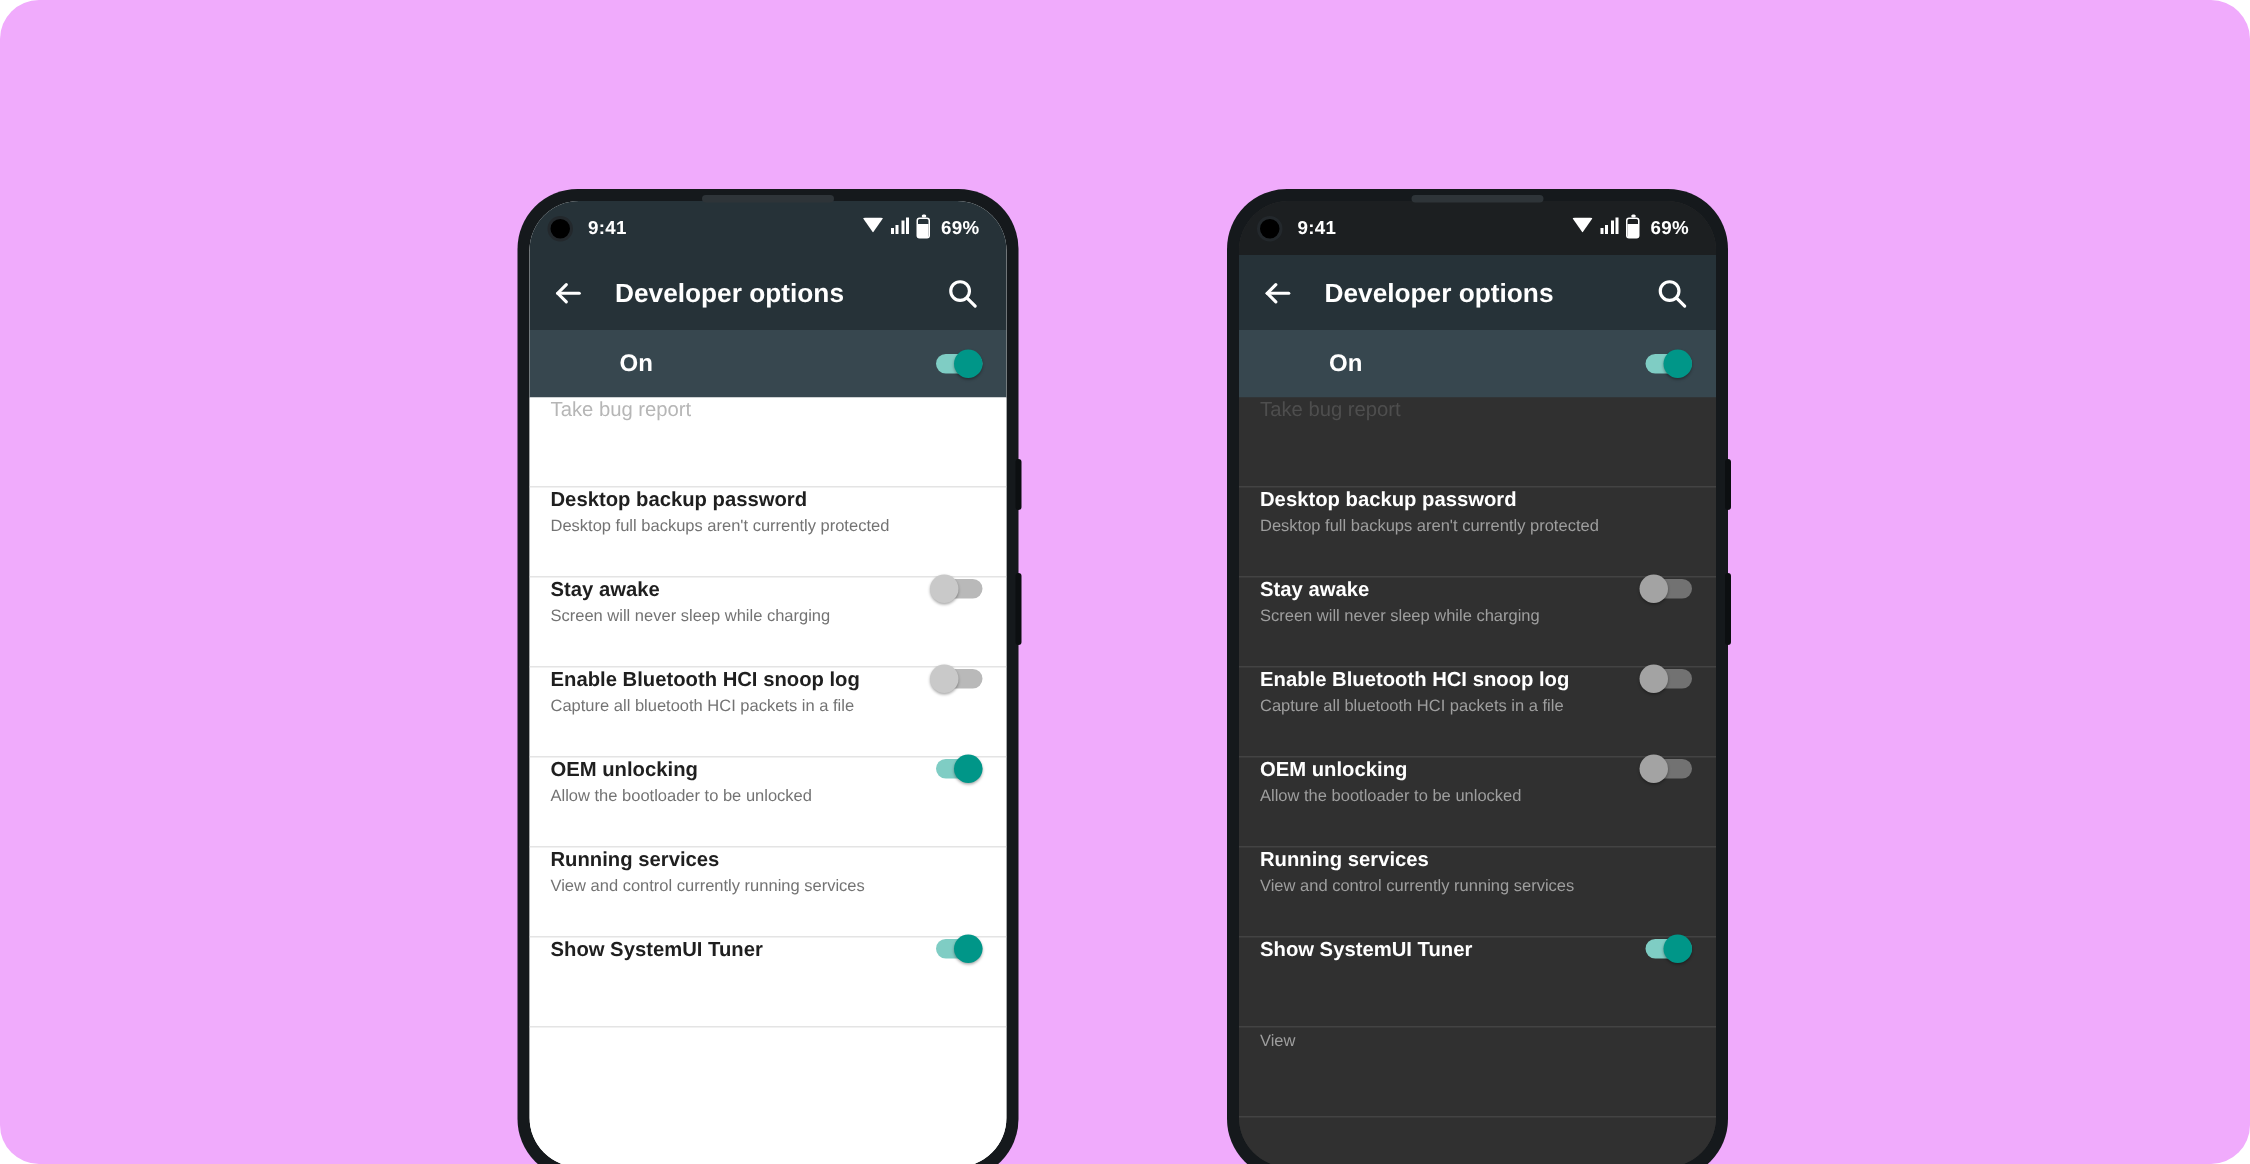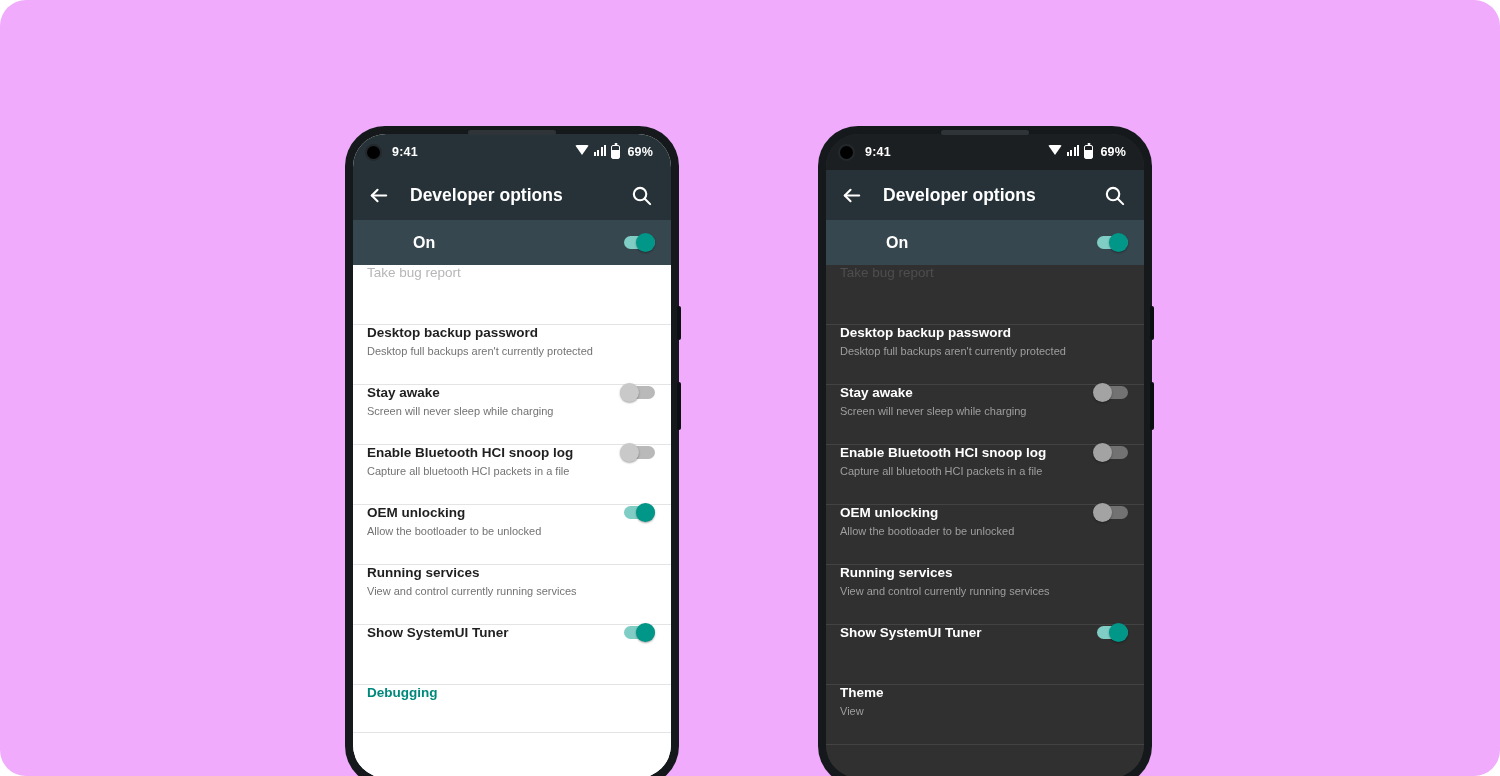--- a/index.html
+++ b/index.html
@@ -331,25 +331,20 @@
           </div>
           <div class="row">
             <div class="row-texts">
               <div class="row-title">Show SystemUI Tuner</div>
             </div>
             <div class="switch on">
               <span class="track"></span>
               <span class="thumb"></span>
             </div>
           </div>
-          <div class="row section-head">
-            <div class="row-texts">
-              <div class="section-title accent-link">Debugging</div>
-            </div>
-          </div>
         </div>
       </div>
     </div>
     <div class="phone theme-dark" style="left: 818px; top: 126px; width: 334px; height: 660px;">
       <div class="speaker"></div>
       <div class="side-btn b1"></div>
       <div class="side-btn b2"></div>
       <div class="screen">
         <div class="statusbar">
           <span class="camera-hole"></span>
@@ -436,20 +431,19 @@
             <div class="row-texts">
               <div class="row-title">Show SystemUI Tuner</div>
             </div>
             <div class="switch on">
               <span class="track"></span>
               <span class="thumb"></span>
             </div>
           </div>
           <div class="row">
             <div class="row-texts">
-              <div class="row-title">Theme</div>
               <div class="row-sub">View</div>
             </div>
           </div>
         </div>
       </div>
     </div>
   </div>
 
 </body></html>

